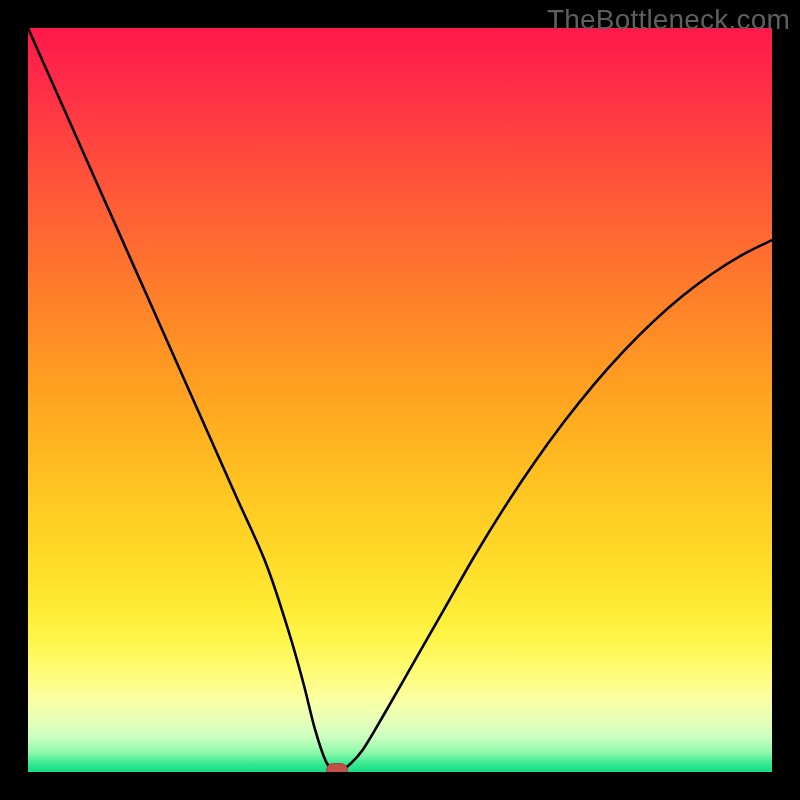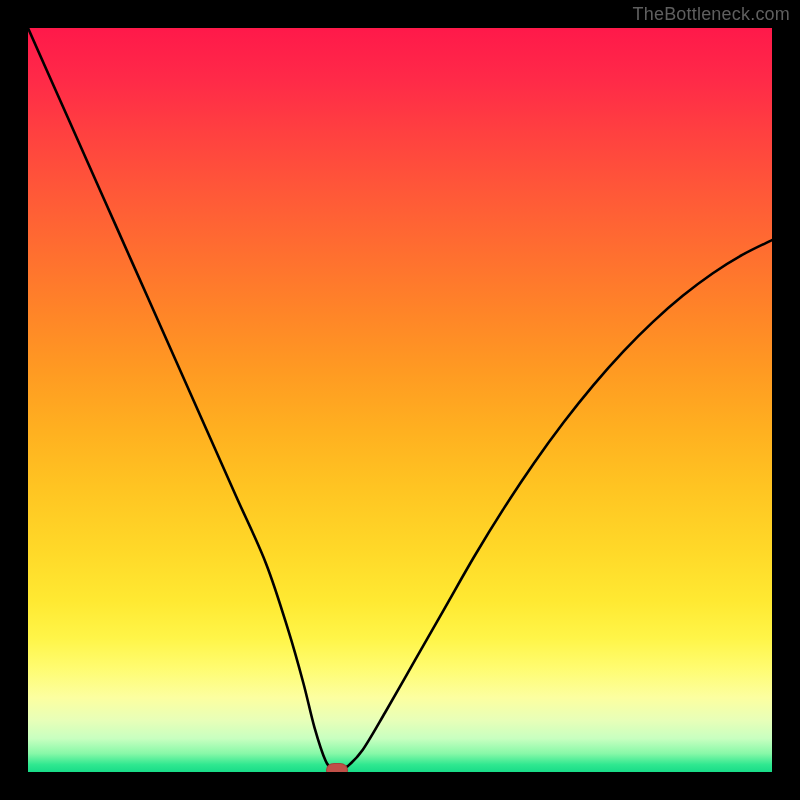--- a/index.html
+++ b/index.html
@@ -70,21 +70,21 @@
     height: 14px;
     border-radius: 8px / 7px;
     background: #c05048;
     box-shadow: 0 0 0 1px rgba(0,0,0,0.15) inset;
   }
   .watermark {
     position: absolute;
     top: 4px;
     right: 10px;
     color: #5f5f5f;
-    font-size: 18px;
+    font-size: 28px;
     font-weight: 500;
     letter-spacing: 0.2px;
     font-family: Arial, Helvetica, sans-serif;
   }
 </style>
 </head>
 <body>
 
 <div class="frame">
 

